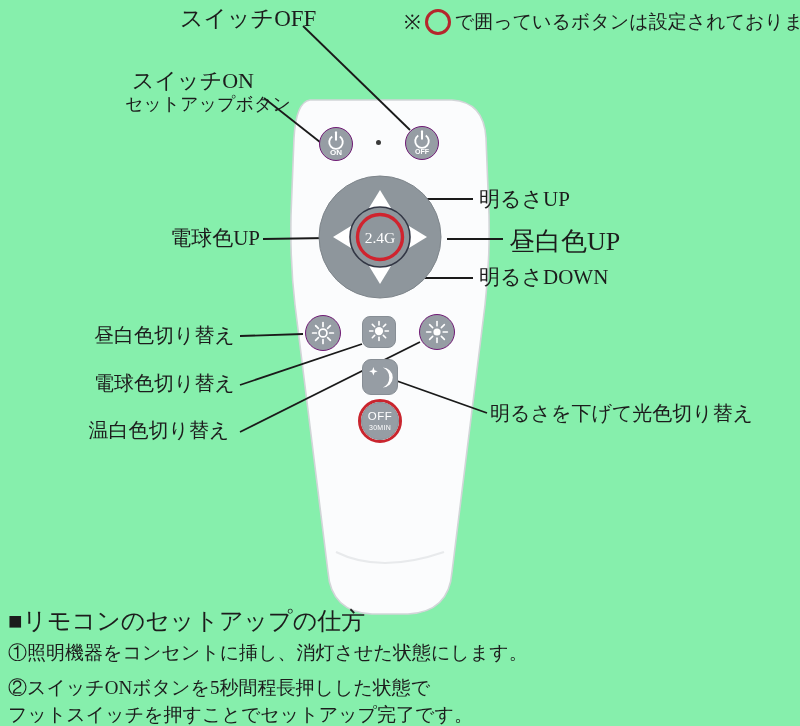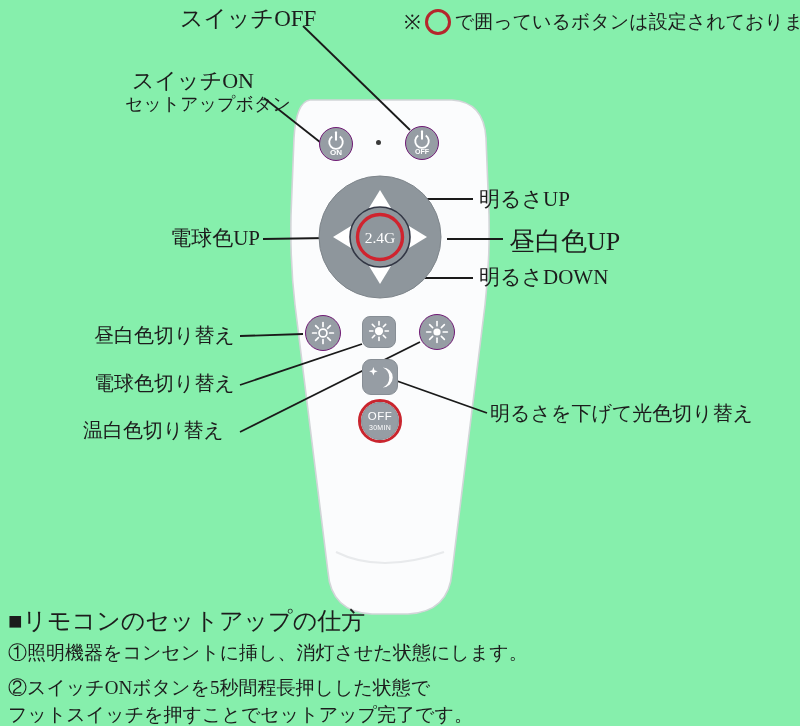--- a/index.html
+++ b/index.html
@@ -20,21 +20,21 @@
   }
   .switch-on-group{left:116px;top:68px;width:154px;text-align:center;}
   .switch-on-line1{font-size:22px;}
   .switch-on-line2{font-size:18px;margin-top:1px;margin-left:9px;}
   .lbl-denkyu-up{left:148px;top:226px;width:112px;text-align:right;font-size:21px;}
   .lbl-akarusa-up{left:479px;top:187px;font-size:21px;}
   .lbl-chuhaku-up{left:509px;top:227px;font-size:26px;}
   .lbl-akarusa-down{left:479px;top:265px;font-size:21px;}
   .lbl-chuhaku-kiri{left:83px;top:324px;width:152px;text-align:right;font-size:20px;}
   .lbl-denkyu-kiri{left:83px;top:372px;width:152px;text-align:right;font-size:20px;}
-  .lbl-onhaku-kiri{left:83px;top:419px;width:152px;text-align:left;font-size:20px;}
+  .lbl-onhaku-kiri{left:83px;top:419px;width:152px;text-align:center;font-size:20px;}
   .lbl-sagete{left:490px;top:402px;font-size:20px;}
   
   .btn{position:absolute;z-index:2;box-sizing:border-box;cursor:pointer;}
   .btn-circle{
     border-radius:50%;background:#969da4;border:1px solid #701a75;
     display:flex;align-items:center;justify-content:center;
   }
   .btn-on{left:319px;top:127px;width:34px;height:34px;}
   .btn-off-top{left:405px;top:126px;width:34px;height:34px;}
   .led-dot{position:absolute;left:376px;top:140px;width:5px;height:5px;border-radius:50%;

